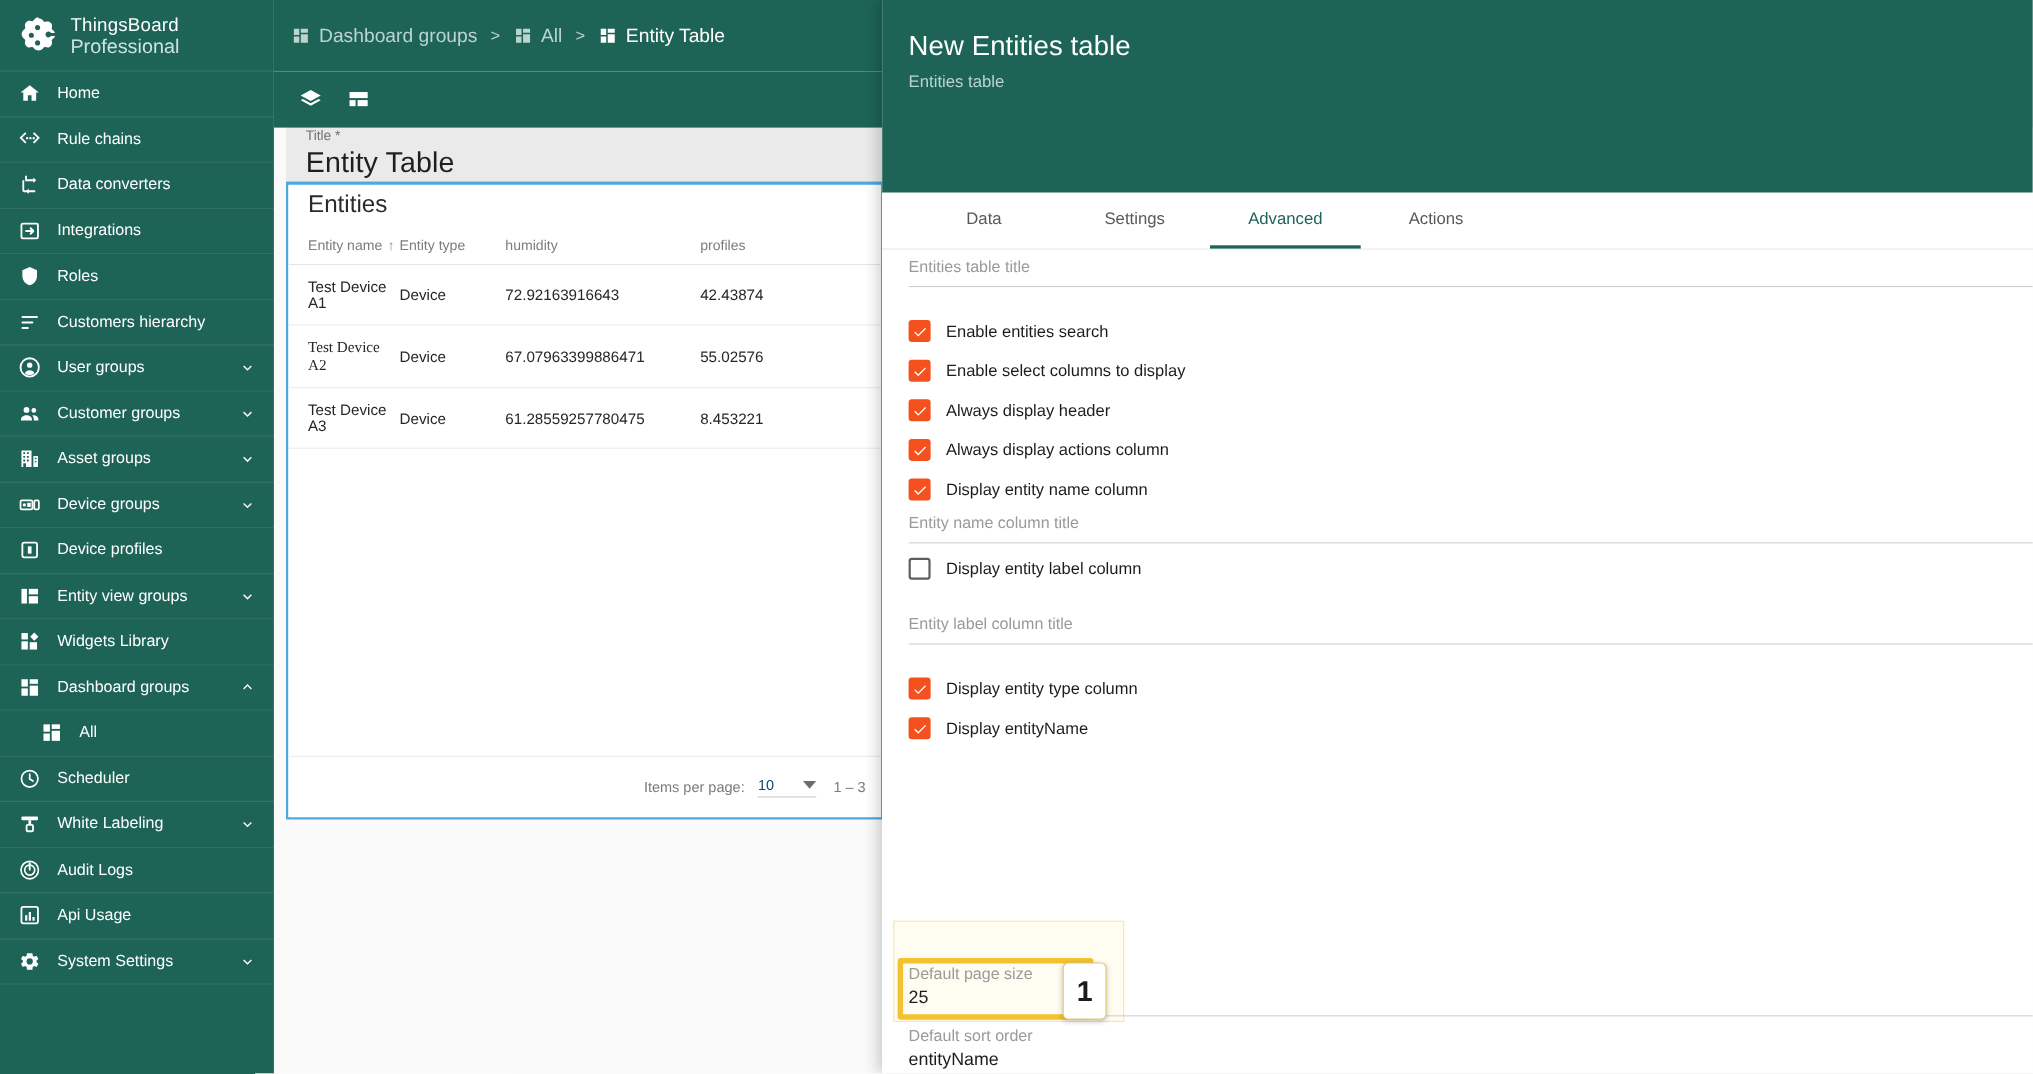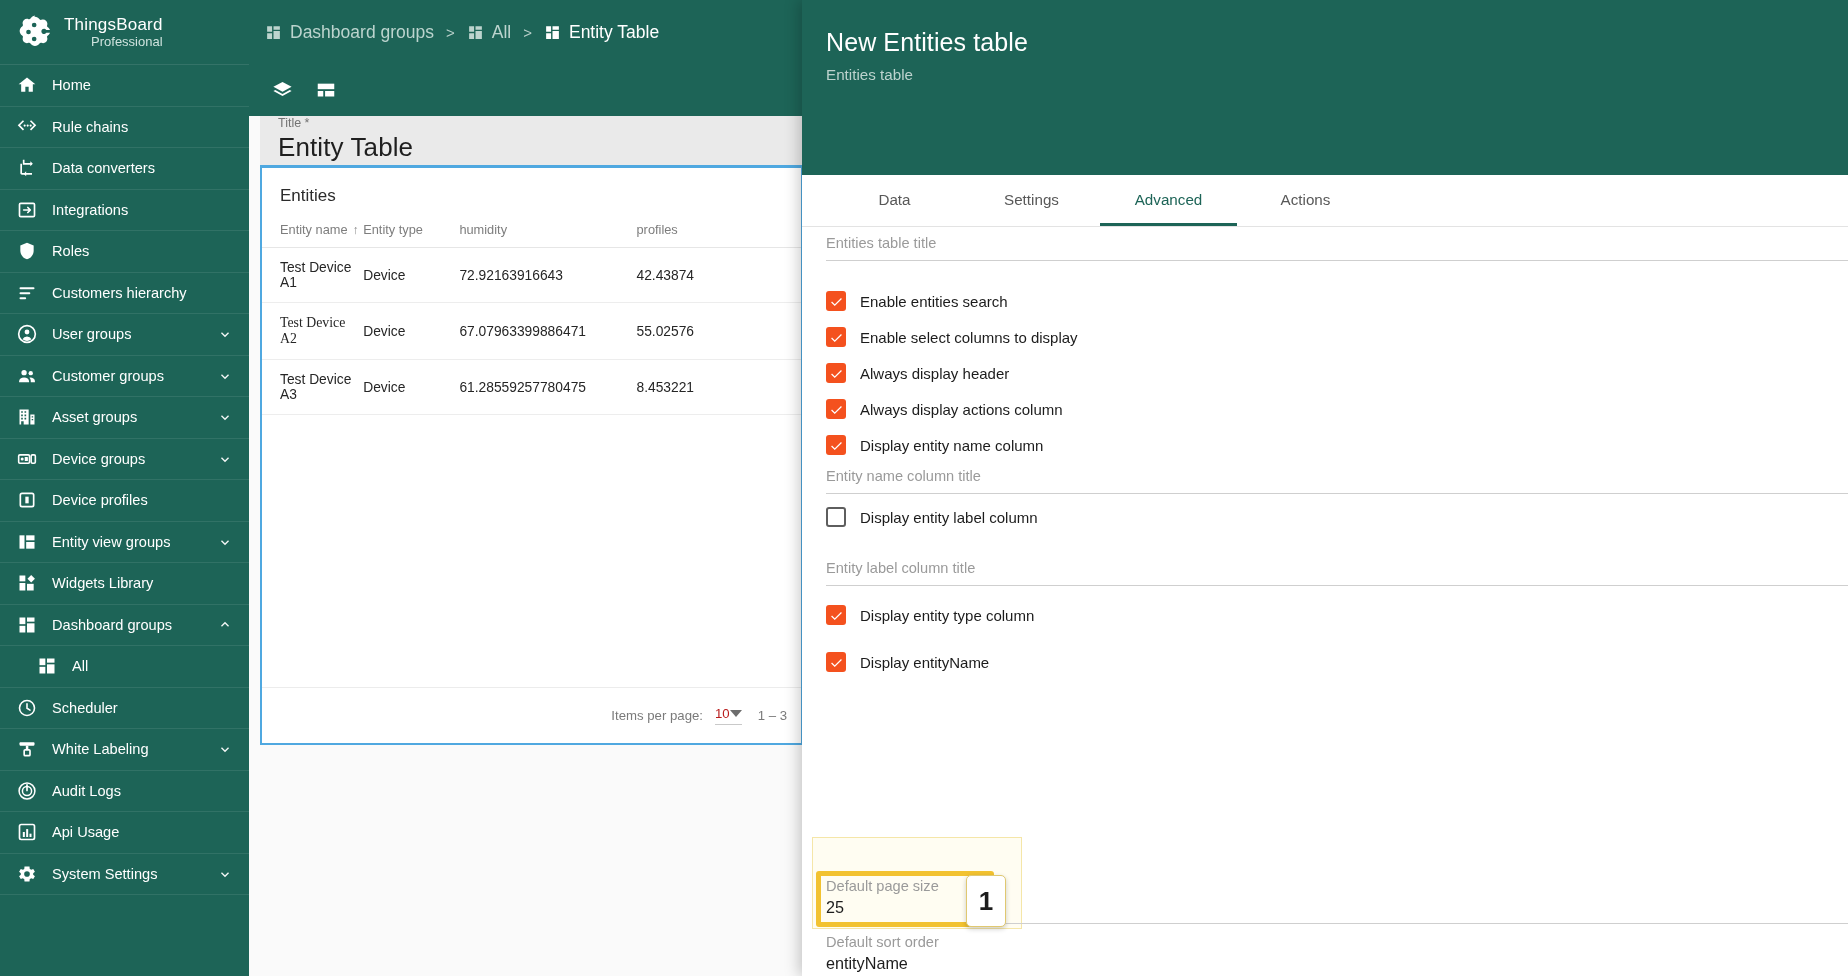--- a/index.html
+++ b/index.html
@@ -23,21 +23,21 @@
   }
   .brand {
     height: 65px;
     display: flex; align-items: center; gap: 10px;
     padding: 0 14px;
     border-bottom: 1px solid rgba(255,255,255,.10);
   }
   .brand-logo { width: 40px; height: 40px; flex: 0 0 40px; }
   .brand-text { display: flex; flex-direction: column; line-height: 1; }
   .brand-name { font-size: 17px; font-weight: 300; letter-spacing: .2px; color:#fff; }
-  .brand-sub { font-size: 13px; color: #cfe3de; text-align: right; margin-top: 2px; }
+  .brand-sub { font-size: 18px; color: #cfe3de; text-align: right; margin-top: 2px; }
 
   .nav-item {
     height: 41.5px;
     display: flex; align-items: center;
     padding: 0 16px;
     gap: 14px;
     border-bottom: 1px solid rgba(255,255,255,.09);
     font-size: 14.6px;
     cursor: pointer;
     position: relative;
@@ -106,21 +106,21 @@
   }
   .wt-label { font-size: 12.5px; color: #737373; }
   .wt-value { font-size: 26px; color: #1f1f1f; font-weight: 400; margin-top: 2px; letter-spacing: .1px; }
 
   .widget-card {
     position: absolute; top: 56px; left: 0; right: 0; bottom: 0;
     background: #fff;
     border: 2px solid #4fa8e0;
     border-top: 3px solid #4fa8e0;
   }
-  .widget-card-title { font-size: 17px; color: #2b2b2b; padding: 18px 18px 6px 18px; }
+  .widget-card-title { font-size: 22px; color: #2b2b2b; padding: 5px 18px 6px 18px; }
   .tbl { width: 100%; border-collapse: collapse; table-layout: fixed; }
   .tbl th {
     font-size: 12.8px; color: #7d7d7d; font-weight: 400;
     text-align: left; padding: 10px 8px 10px 0; height: 34px;
     border-bottom: 1px solid #e6e6e6;
     white-space: nowrap;
   }
   .tbl th:first-child, .tbl td:first-child { padding-left: 18px; }
   .tbl td {
     font-size: 13.8px; color: #262626;
@@ -137,23 +137,23 @@
 
   .paginator {
     position: absolute; left: 0; right: 0; bottom: 0; height: 56px;
     border-top: 1px solid #ececec;
     display: flex; align-items: center; justify-content: flex-end;
     gap: 16px; padding-right: 14px;
     font-size: 13.2px; color: #7a7a7a;
   }
   .ipp { display:flex; align-items:center; gap: 12px; }
   .ipp-select {
-    display:flex; align-items:center; 
+    display:flex; align-items:center; gap: 26px;
     border-bottom: 1px solid #c9c9c9;
-    padding-bottom: 3px; color:#b91c1c; cursor:pointer;
+    padding-bottom: 3px; color:#0c4a6e; cursor:pointer;
   }
   .ipp-select .caret { width:0;height:0;border-left:6px solid transparent;border-right:6px solid transparent;border-top:7px solid #6d6d6d; }
 
   
   .dialog {
     position: absolute; left: 553px; top: 0; width: 1295px; height: 976px;
     background: #fff;
     box-shadow: -3px 0 14px rgba(0,0,0,.22);
     z-index: 10;
     display: flex; flex-direction: column;
@@ -721,21 +721,21 @@
           <div class="cbrow" style="position:absolute; left:24px; top:272px;">
             <span class="cb off"></span>
             <span class="cb-lbl">Display entity label column</span>
           </div>
 
           <div class="field" style="position:absolute; left:24px; top:333px; width:1200px;">
             <div class="field-label">Entity label column title</div>
             <div class="field-line"></div>
           </div>
 
-          <div class="cbrow" style="position:absolute; left:24px; top:370px;">
+          <div class="cbrow" style="position:absolute; left:24px; top:381px;">
             <span class="cb on">
                 <svg viewBox="0 0 24 24">
                   <path d="M9.2 16.4 4.8 12l-1.4 1.4 5.8 5.8L20.6 7.8l-1.4-1.4z"></path>
                 </svg>
               </span>
             <span class="cb-lbl">Display entity type column</span>
           </div>
 
           <div class="cbrow" style="position:absolute; left:24px; top:417px; z-index:2;">
             <span class="cb on">

